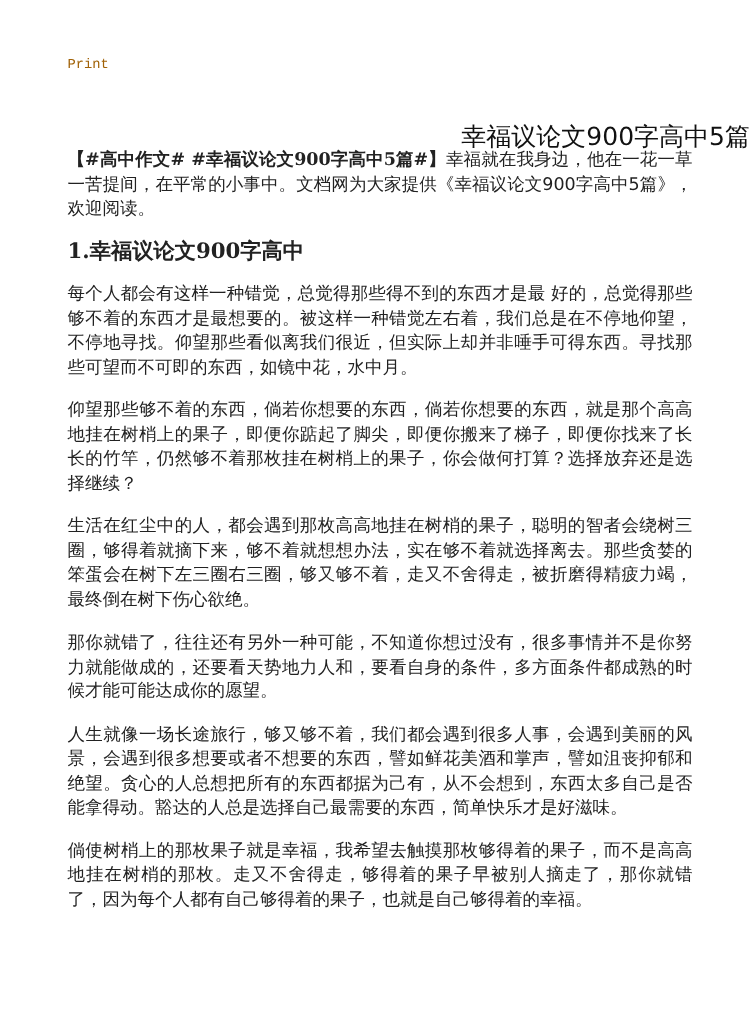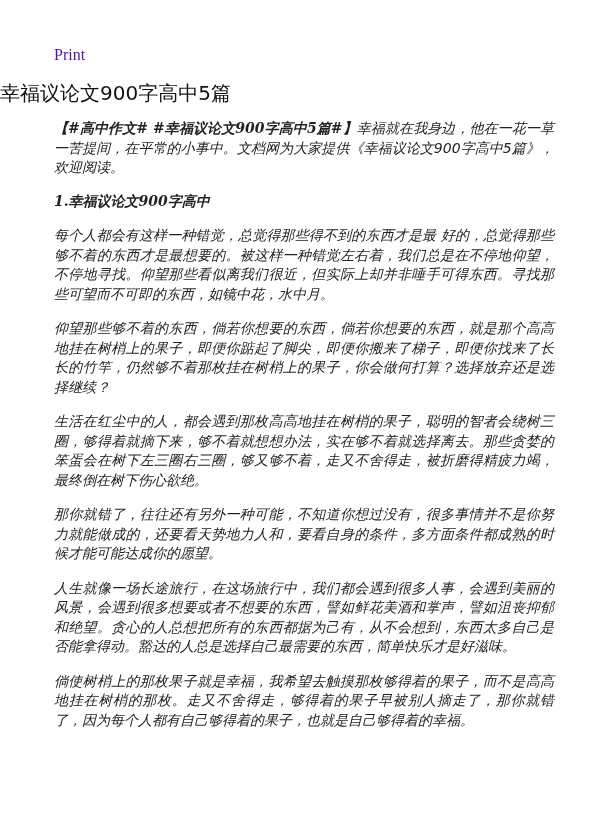--- a/index.html
+++ b/index.html
@@ -1,33 +1,33 @@
 <!DOCTYPE html>
 <html><head>
   <meta charset="utf-8">
   <style>
     html, body { margin: 0; padding: 0; background: #ffffff; }
     body { width: 600px; height: 828px; position: relative; overflow: hidden; color: #1a1a1a; }
-    .print { position: absolute; left: 54px; top: 46px; font-family: Liberation Serif, serif; font-size: 16px; color: #4c1d95; }
-    .title { position: absolute; left: 0; width: 600px; top: 80px; text-align: left; font-family: "DejaVu Sans", sans-serif; font-size: 20px; color: #111; }
+    .print { position: absolute; left: 54px; top: 46px; font-family: Liberation Mono, monospace; font-size: 11px; color: #a16207; }
+    .title { position: absolute; left: 0; width: 600px; top: 96px; text-align: right; font-family: "DejaVu Sans", sans-serif; font-size: 20px; color: #111; }
     .content { position: absolute; left: 54px; top: 119px; width: 500px; font-family: "DejaVu Sans", sans-serif; font-size: 14px; line-height: 19.5px; color: #222; }
-    .content p { margin: 0 0 15px 0; text-align: justify; font-style: italic; }
+    .content p { margin: 0 0 15px 0; text-align: justify; }
     .intro { margin-bottom: 14px !important; }
     .tag { font-weight: bold; font-family: "DejaVu Serif", serif; }
-    .heading { font-weight: bold; font-family: "DejaVu Serif", serif; font-size: 14px; margin: 2px 0 15px 0 !important; }
+    .heading { font-weight: bold; font-family: "DejaVu Serif", serif; font-size: 17px; margin: 2px 0 15px 0 !important; }
   </style>
 </head>
 <body>
 
 <div class="print">Print</div>
 
 <div class="title">幸福议论文900字高中5篇</div>
 
 <div class="content">
   <p class="intro"><span class="tag">【#高中作文# #幸福议论文900字高中5篇#】</span><span>幸福就在我身边，他在一花一草一苦提间，在平常的小事中。文档网为大家提供《幸福议论文900字高中5篇》，欢迎阅读。</span></p>
   <p class="heading">1.幸福议论文900字高中</p>
   <p>每个人都会有这样一种错觉，总觉得那些得不到的东西才是最 好的，总觉得那些够不着的东西才是最想要的。被这样一种错觉左右着，我们总是在不停地仰望，不停地寻找。仰望那些看似离我们很近，但实际上却并非唾手可得东西。寻找那些可望而不可即的东西，如镜中花，水中月。</p>
   <p>仰望那些够不着的东西，倘若你想要的东西，倘若你想要的东西，就是那个高高地挂在树梢上的果子，即便你踮起了脚尖，即便你搬来了梯子，即便你找来了长长的竹竿，仍然够不着那枚挂在树梢上的果子，你会做何打算？选择放弃还是选择继续？</p>
   <p>生活在红尘中的人，都会遇到那枚高高地挂在树梢的果子，聪明的智者会绕树三圈，够得着就摘下来，够不着就想想办法，实在够不着就选择离去。那些贪婪的笨蛋会在树下左三圈右三圈，够又够不着，走又不舍得走，被折磨得精疲力竭，最终倒在树下伤心欲绝。</p>
   <p>那你就错了，往往还有另外一种可能，不知道你想过没有，很多事情并不是你努力就能做成的，还要看天势地力人和，要看自身的条件，多方面条件都成熟的时候才能可能达成你的愿望。</p>
-  <p>人生就像一场长途旅行，在这场旅行中，我们都会遇到很多人事，会遇到美丽的风景，会遇到很多想要或者不想要的东西，譬如鲜花美酒和掌声，譬如沮丧抑郁和绝望。贪心的人总想把所有的东西都据为己有，从不会想到，东西太多自己是否能拿得动。豁达的人总是选择自己最需要的东西，简单快乐才是好滋味。</p>
+  <p>人生就像一场长途旅行，够又够不着，我们都会遇到很多人事，会遇到美丽的风景，会遇到很多想要或者不想要的东西，譬如鲜花美酒和掌声，譬如沮丧抑郁和绝望。贪心的人总想把所有的东西都据为己有，从不会想到，东西太多自己是否能拿得动。豁达的人总是选择自己最需要的东西，简单快乐才是好滋味。</p>
   <p>倘使树梢上的那枚果子就是幸福，我希望去触摸那枚够得着的果子，而不是高高地挂在树梢的那枚。走又不舍得走，够得着的果子早被别人摘走了，那你就错了，因为每个人都有自己够得着的果子，也就是自己够得着的幸福。</p>
 </div>
 
 </body></html>

